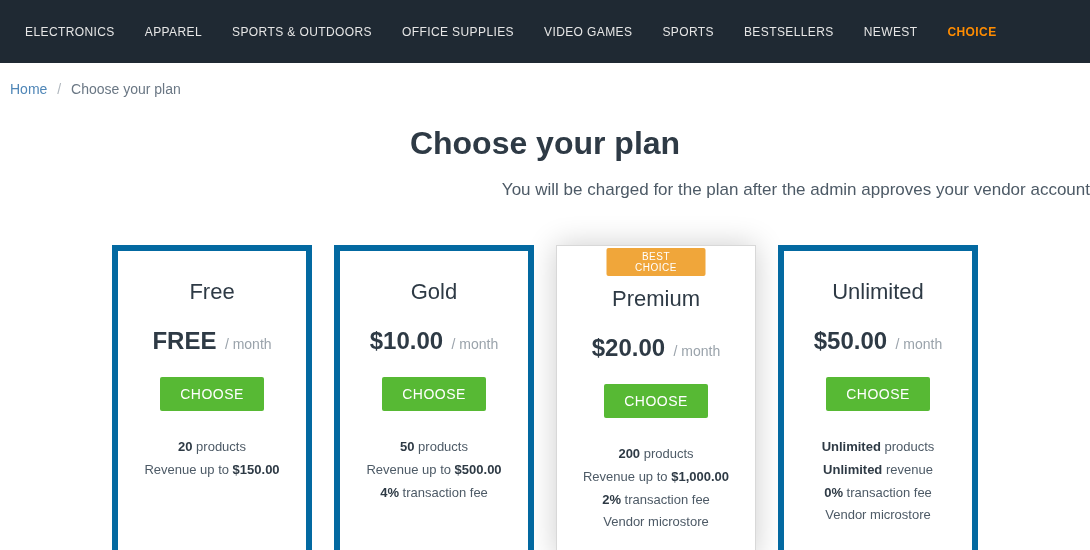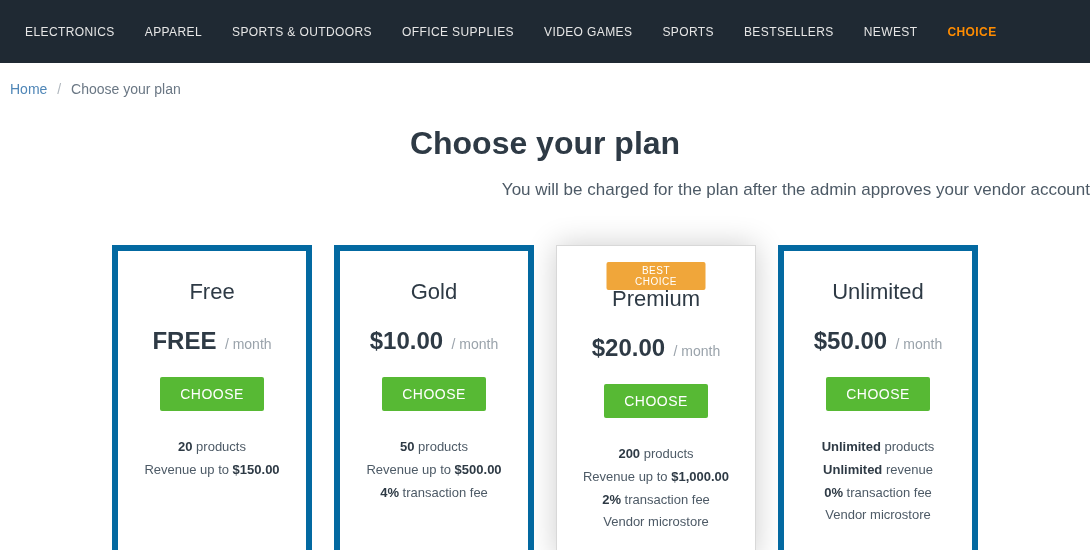--- a/index.html
+++ b/index.html
@@ -68,21 +68,21 @@
     padding: 28px 12px 22px 12px;
     position: relative;
   }
   .plan-card.featured {
     border: 1px solid #d8d8d8;
     box-shadow: 0 0 28px rgba(0,0,0,0.20);
     padding-top: 40px;
   }
   .best-choice {
     position: absolute;
-    top: 16px;
+    top: 2px;
     left: 50%;
     transform: translateX(-50%);
     background: #f0a63a;
     color: #fff;
     font-size: 10px;
     letter-spacing: 0.5px;
     padding: 3px 14px;
     border-radius: 2px;
     font-weight: 500;
   }

